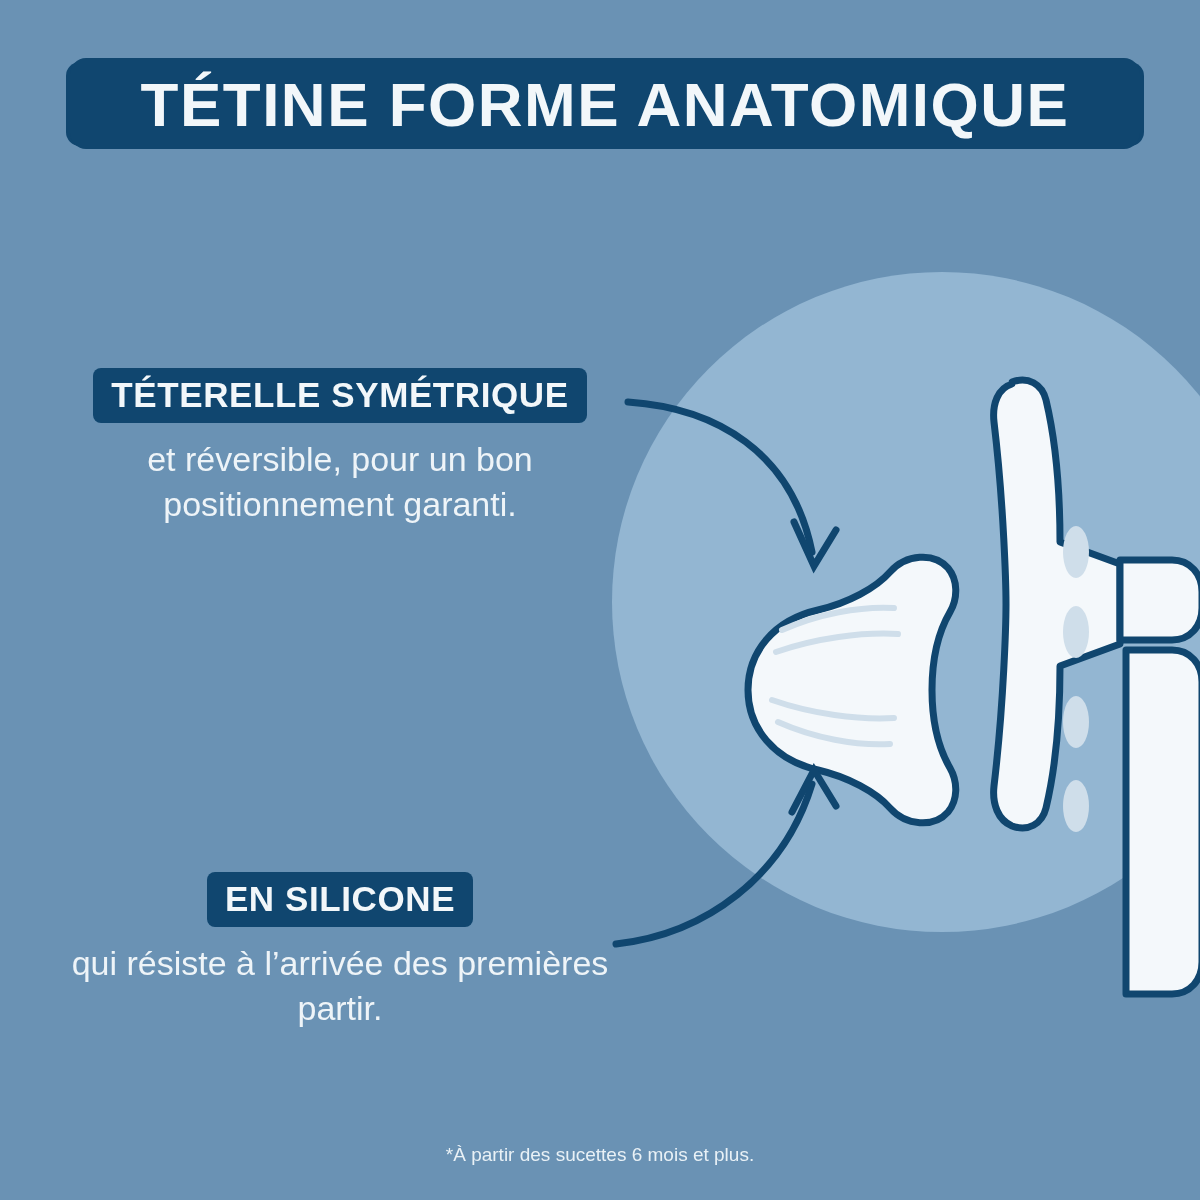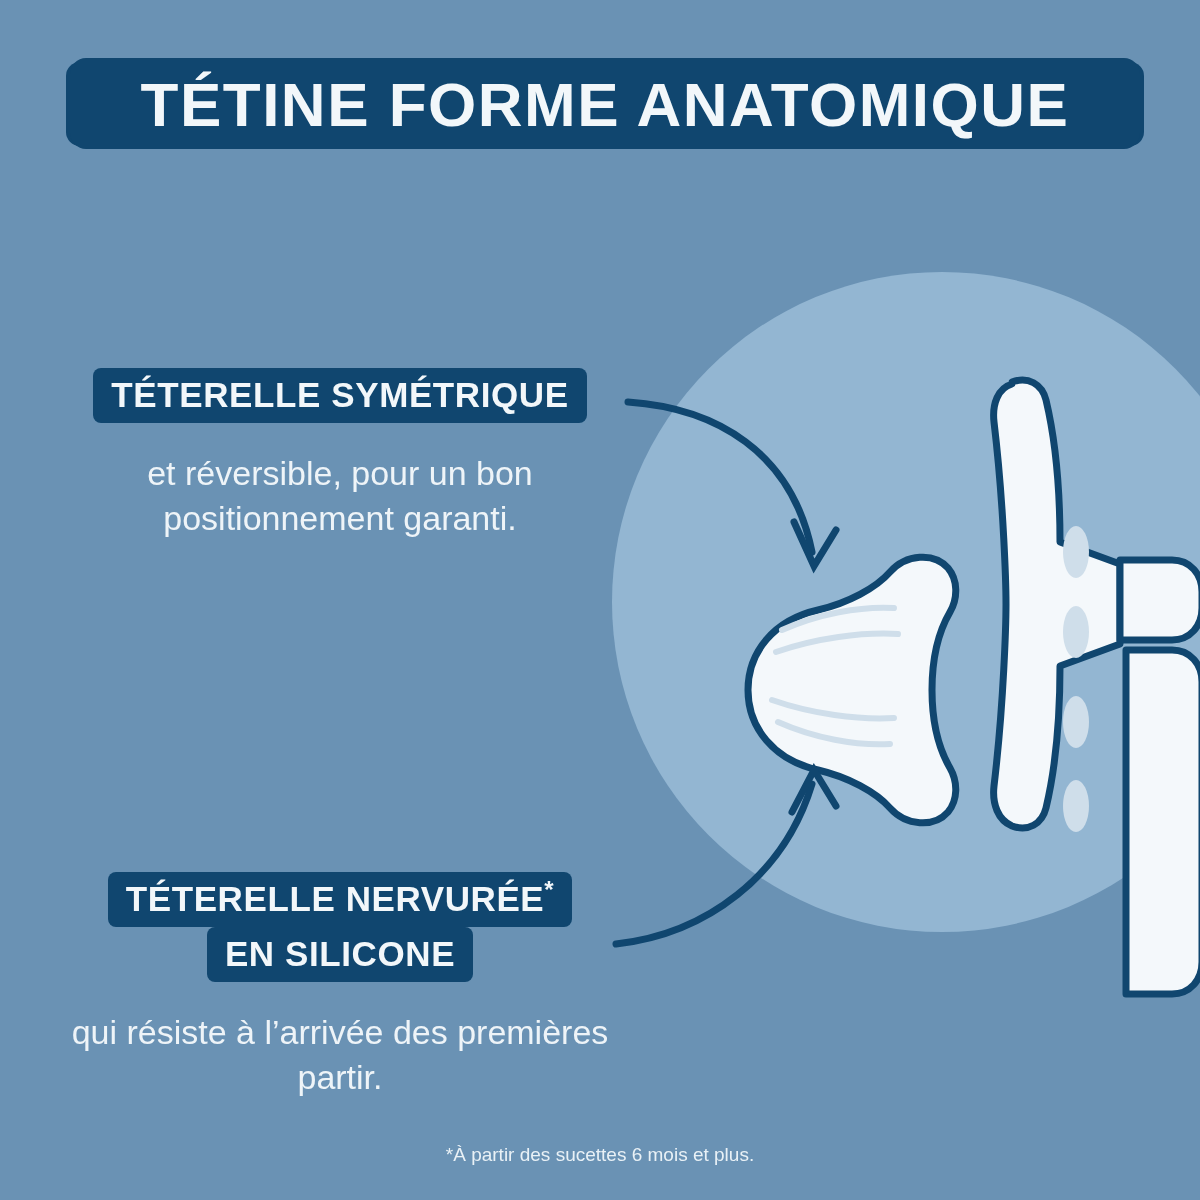--- a/index.html
+++ b/index.html
@@ -95,21 +95,21 @@
     font-size: 24px;
     vertical-align: super;
     line-height: 0;
   }
 
   .sub {
     color: #eef4f8;
     font-size: 34px;
     line-height: 1.32;
     text-align: center;
-    margin-top: 28px;
+    margin-top: 14px;
     max-width: 540px;
   }
 
   
   .footnote {
     position: absolute;
     left: 0;
     right: 0;
     bottom: 34px;
     text-align: center;
@@ -198,21 +198,20 @@
 
   <div class="callout top">
     <div class="label-row">
       <div class="label">TÉTERELLE SYMÉTRIQUE</div>
     </div>
     <div class="sub">et réversible, pour un bon positionnement garanti.</div>
   </div>
 
   <div class="callout bottom">
     <div class="label-row">
-      <div class="label"><span>TÉTERELLE NERVURÉE</span><sup>*</sup></div>
       <div class="label l2">EN SILICONE</div>
     </div>
     <div class="sub">qui résiste à l’arrivée des premières partir.</div>
   </div>
 
   <div class="footnote">*À partir des sucettes 6 mois et plus.</div>
 
 </div>
 
 </body></html>

